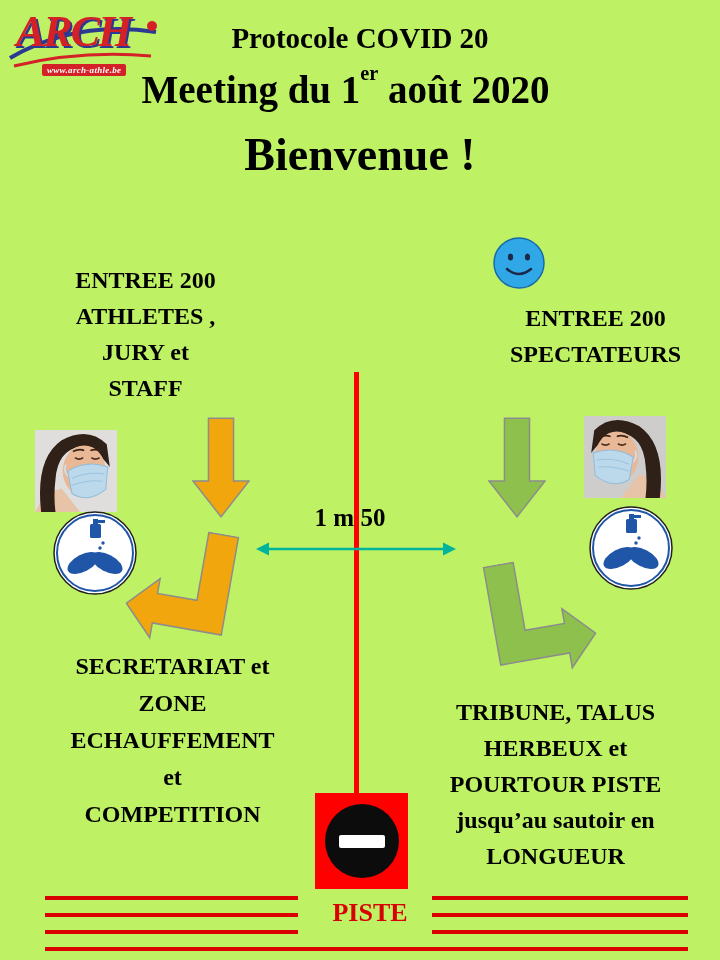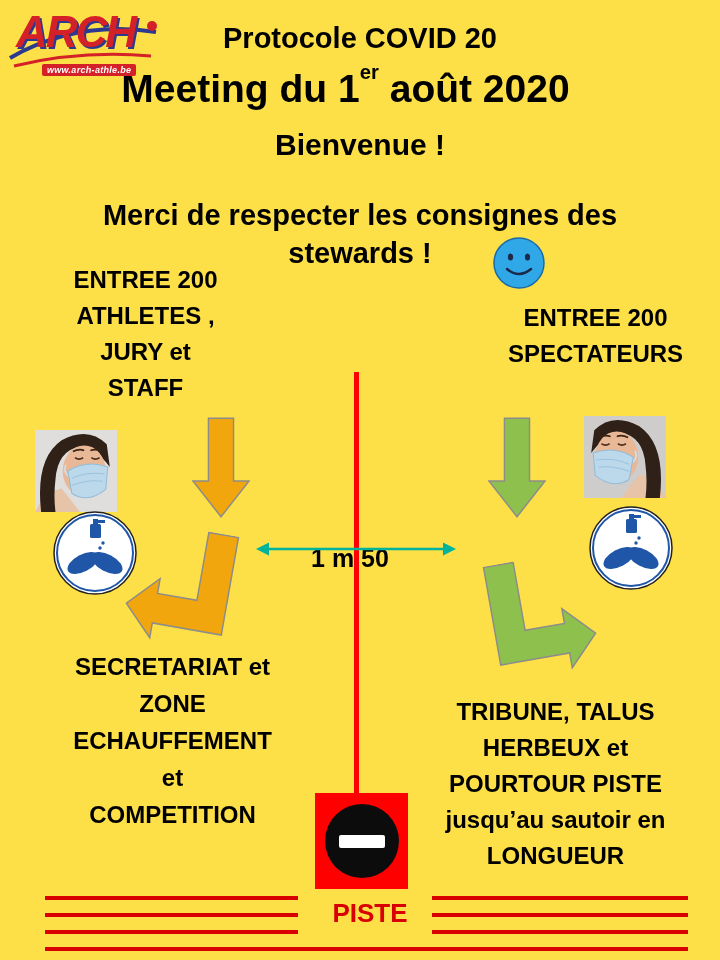--- a/index.html
+++ b/index.html
@@ -1,18 +1,18 @@
 <!DOCTYPE html>
 <html style="--accent-red: #ff0000; --line-red: #d90000; --arrow-orange: #f2a60d; --arrow-green: #8ec04e; --teal: #00b39b; --smiley-blue: #30a8e8; --sign-blue: #2056a8; --mask-blue: #bcd9ec;"><head>
 <meta charset="utf-8">
 <style>
   html,body{margin:0;padding:0;background:#fff;}
   .page{
-    position:relative;width:720px;height:960px;background:#fde047;overflow:hidden;
-    font-family:Liberation Sans, sans-serif;color:#000;font-weight:700;
+    position:relative;width:720px;height:960px;background:#bef264;overflow:hidden;
+    font-family:Liberation Serif, serif;color:#000;font-weight:700;
   }
   .abs{position:absolute;}
   .center{text-align:center;}
   .multiline{white-space:pre-line;}
 
   
   .logo{left:6px;top:6px;width:165px;height:80px;z-index:4;}
   .logo svg{position:absolute;left:0;top:0;}
   .logo-word{
     position:absolute;left:10px;top:4px;font-size:44px;font-style:italic;font-weight:800;
@@ -20,30 +20,30 @@
   }
   .logo-site{
     position:absolute;left:6px;top:58px;font-size:9px;font-style:italic;
     background:#d42027;color:#fff;padding:1px 5px;border-radius:2px;letter-spacing:0.3px;margin-left:30px;
   }
 
   
   .protocol-title{left:0;top:22px;width:720px;font-size:29px;z-index:2;}
   .meeting-title{left:0;top:67px;width:691px;font-size:39px;z-index:2;}
   .meeting-title sup{font-size:0.52em;position:relative;top:-0.45em;}
-  .welcome-title{left:0;top:128px;width:720px;font-size:30px;z-index:2;}
+  .welcome-title{left:0;top:128px;width:720px;font-size:46px;z-index:2;}
   .notice{left:60px;top:196px;width:600px;font-size:29px;line-height:38px;z-index:2;}
 
   
   .left-entry{left:38px;top:262px;width:215px;font-size:24px;line-height:36px;z-index:2;}
   .circulation{left:160px;top:305px;width:400px;font-size:40px;color:var(--accent-red,#f00);z-index:2;}
   .right-entry{left:478px;top:300px;width:235px;font-size:24px;line-height:36px;z-index:2;}
   .left-dest{left:40px;top:648px;width:265px;font-size:24px;line-height:37px;z-index:2;}
   .right-dest{left:408px;top:694px;width:295px;font-size:24px;line-height:36px;z-index:2;}
-  .distance-label{left:270px;top:504px;width:160px;font-size:25px;z-index:2;margin-top:40px;}
+  .distance-label{left:270px;top:504px;width:160px;font-size:25px;z-index:2;}
   .piste-label{left:295px;top:898px;width:150px;font-size:26px;color:var(--line-red,#d90000);z-index:4;}
 
   
   .divider{left:354px;top:372px;width:5px;height:428px;background:var(--accent-red,#f00);z-index:1;}
 
   
   .smiley{left:492px;top:236px;width:54px;height:54px;z-index:2;}
   .down-arrow{z-index:2;}
   .down-arrow.orange{left:192px;top:416px;}
   .down-arrow.green{left:488px;top:416px;}
@@ -89,21 +89,20 @@
       <path d="M8 60 Q75 44 145 50" stroke="#d42027" stroke-width="3" fill="none"></path>
       <circle cx="146" cy="20" r="5" fill="#d42027"></circle>
     </svg>
     <span class="logo-word">ARCH</span>
     <span class="logo-site">www.arch-athle.be</span>
   </div>
 
   <div class="abs center protocol-title">Protocole COVID 20</div>
   <div class="abs center meeting-title"><span>Meeting du 1</span><sup>er</sup><span> août 2020</span></div>
   <div class="abs center welcome-title">Bienvenue !</div>
-  <div class="abs center notice">Merci de respecter les consignes des stewards !</div>
 
   <div class="abs smiley">
     <svg width="54" height="54" viewBox="0 0 54 54">
       <circle cx="27" cy="27" r="25" style="fill:var(--smiley-blue,#30a8e8)" stroke="#1a6aa8" stroke-width="1.5"></circle>
       <ellipse cx="18.5" cy="21" rx="2.6" ry="3.6" fill="#1b2a4a"></ellipse>
       <ellipse cx="35.5" cy="21" rx="2.6" ry="3.6" fill="#1b2a4a"></ellipse>
       <path d="M15 33 Q27 43 39 33" stroke="#1b2a4a" stroke-width="2.5" fill="none" stroke-linecap="round"></path>
     </svg>
   </div>
 

